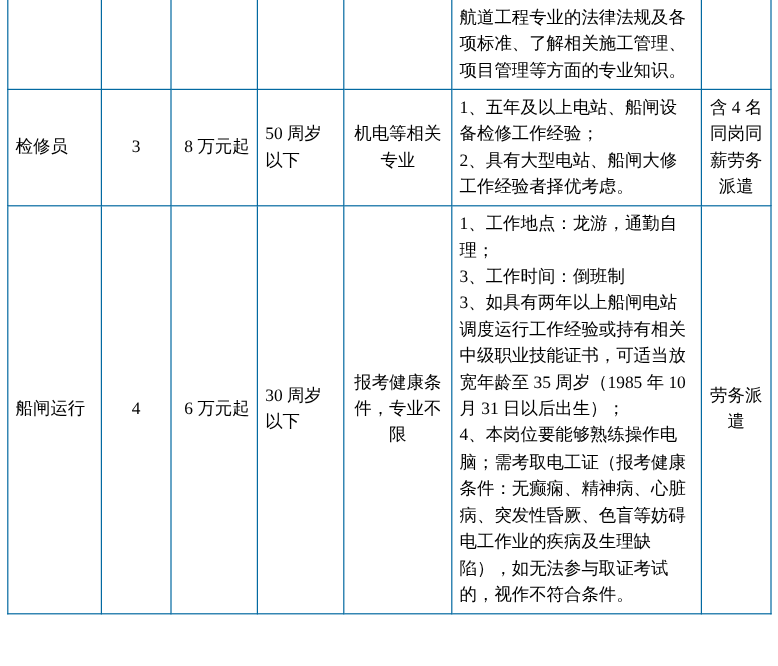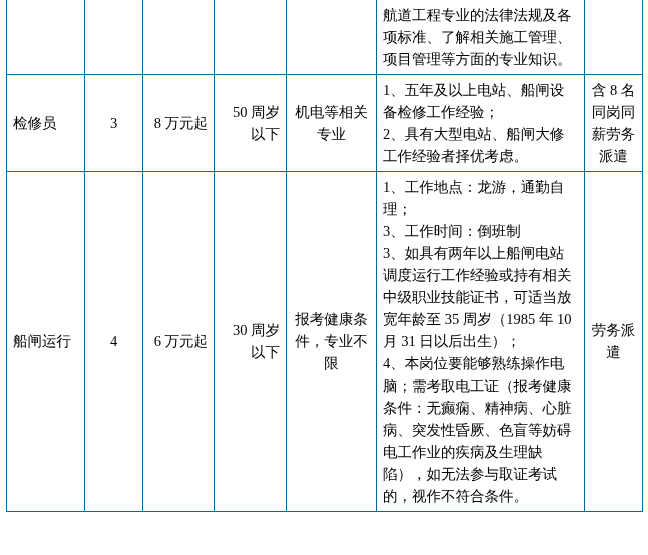--- a/index.html
+++ b/index.html
@@ -29,21 +29,21 @@
     border: 1px solid #0369a1;
     vertical-align: middle;
     font-size: 14.5px;
     line-height: 1.52;
     padding: 4px 6px;
     word-break: break-all;
   }
   td.c-position { text-align: left; }
   td.c-count { text-align: center; }
   td.c-salary { text-align: right; }
-  td.c-age { text-align: right; }
+  td.c-age { text-align: left; }
   td.c-major { text-align: center; margin-left: 36px; }
   td.c-require { text-align: left; }
   td.c-note { text-align: center; }
   .cell-lines > div { white-space: normal; }
   .top-clip {
     border-top: none !important;
   }
   
   col.w-position { width: 78px; }
   col.w-count { width: 58px; }
@@ -107,21 +107,21 @@
         <td class="c-major">
             <div class="cell-lines">机电等相关专业</div>
           </td>
         <td class="c-require">
             <div class="cell-lines">
               <div>1、五年及以上电站、船闸设备检修工作经验；</div>
               <div>2、具有大型电站、船闸大修工作经验者择优考虑。</div>
             </div>
           </td>
         <td class="c-note">
-            <div class="cell-lines">含 8 名同岗同薪劳务派遣</div>
+            <div class="cell-lines">含 4 名同岗同薪劳务派遣</div>
           </td>
       </tr>
       <tr>
         <td class="c-position">
             <div class="cell-lines">船闸运行</div>
           </td>
         <td class="c-count">
             <div class="cell-lines">4</div>
           </td>
         <td class="c-salary">

